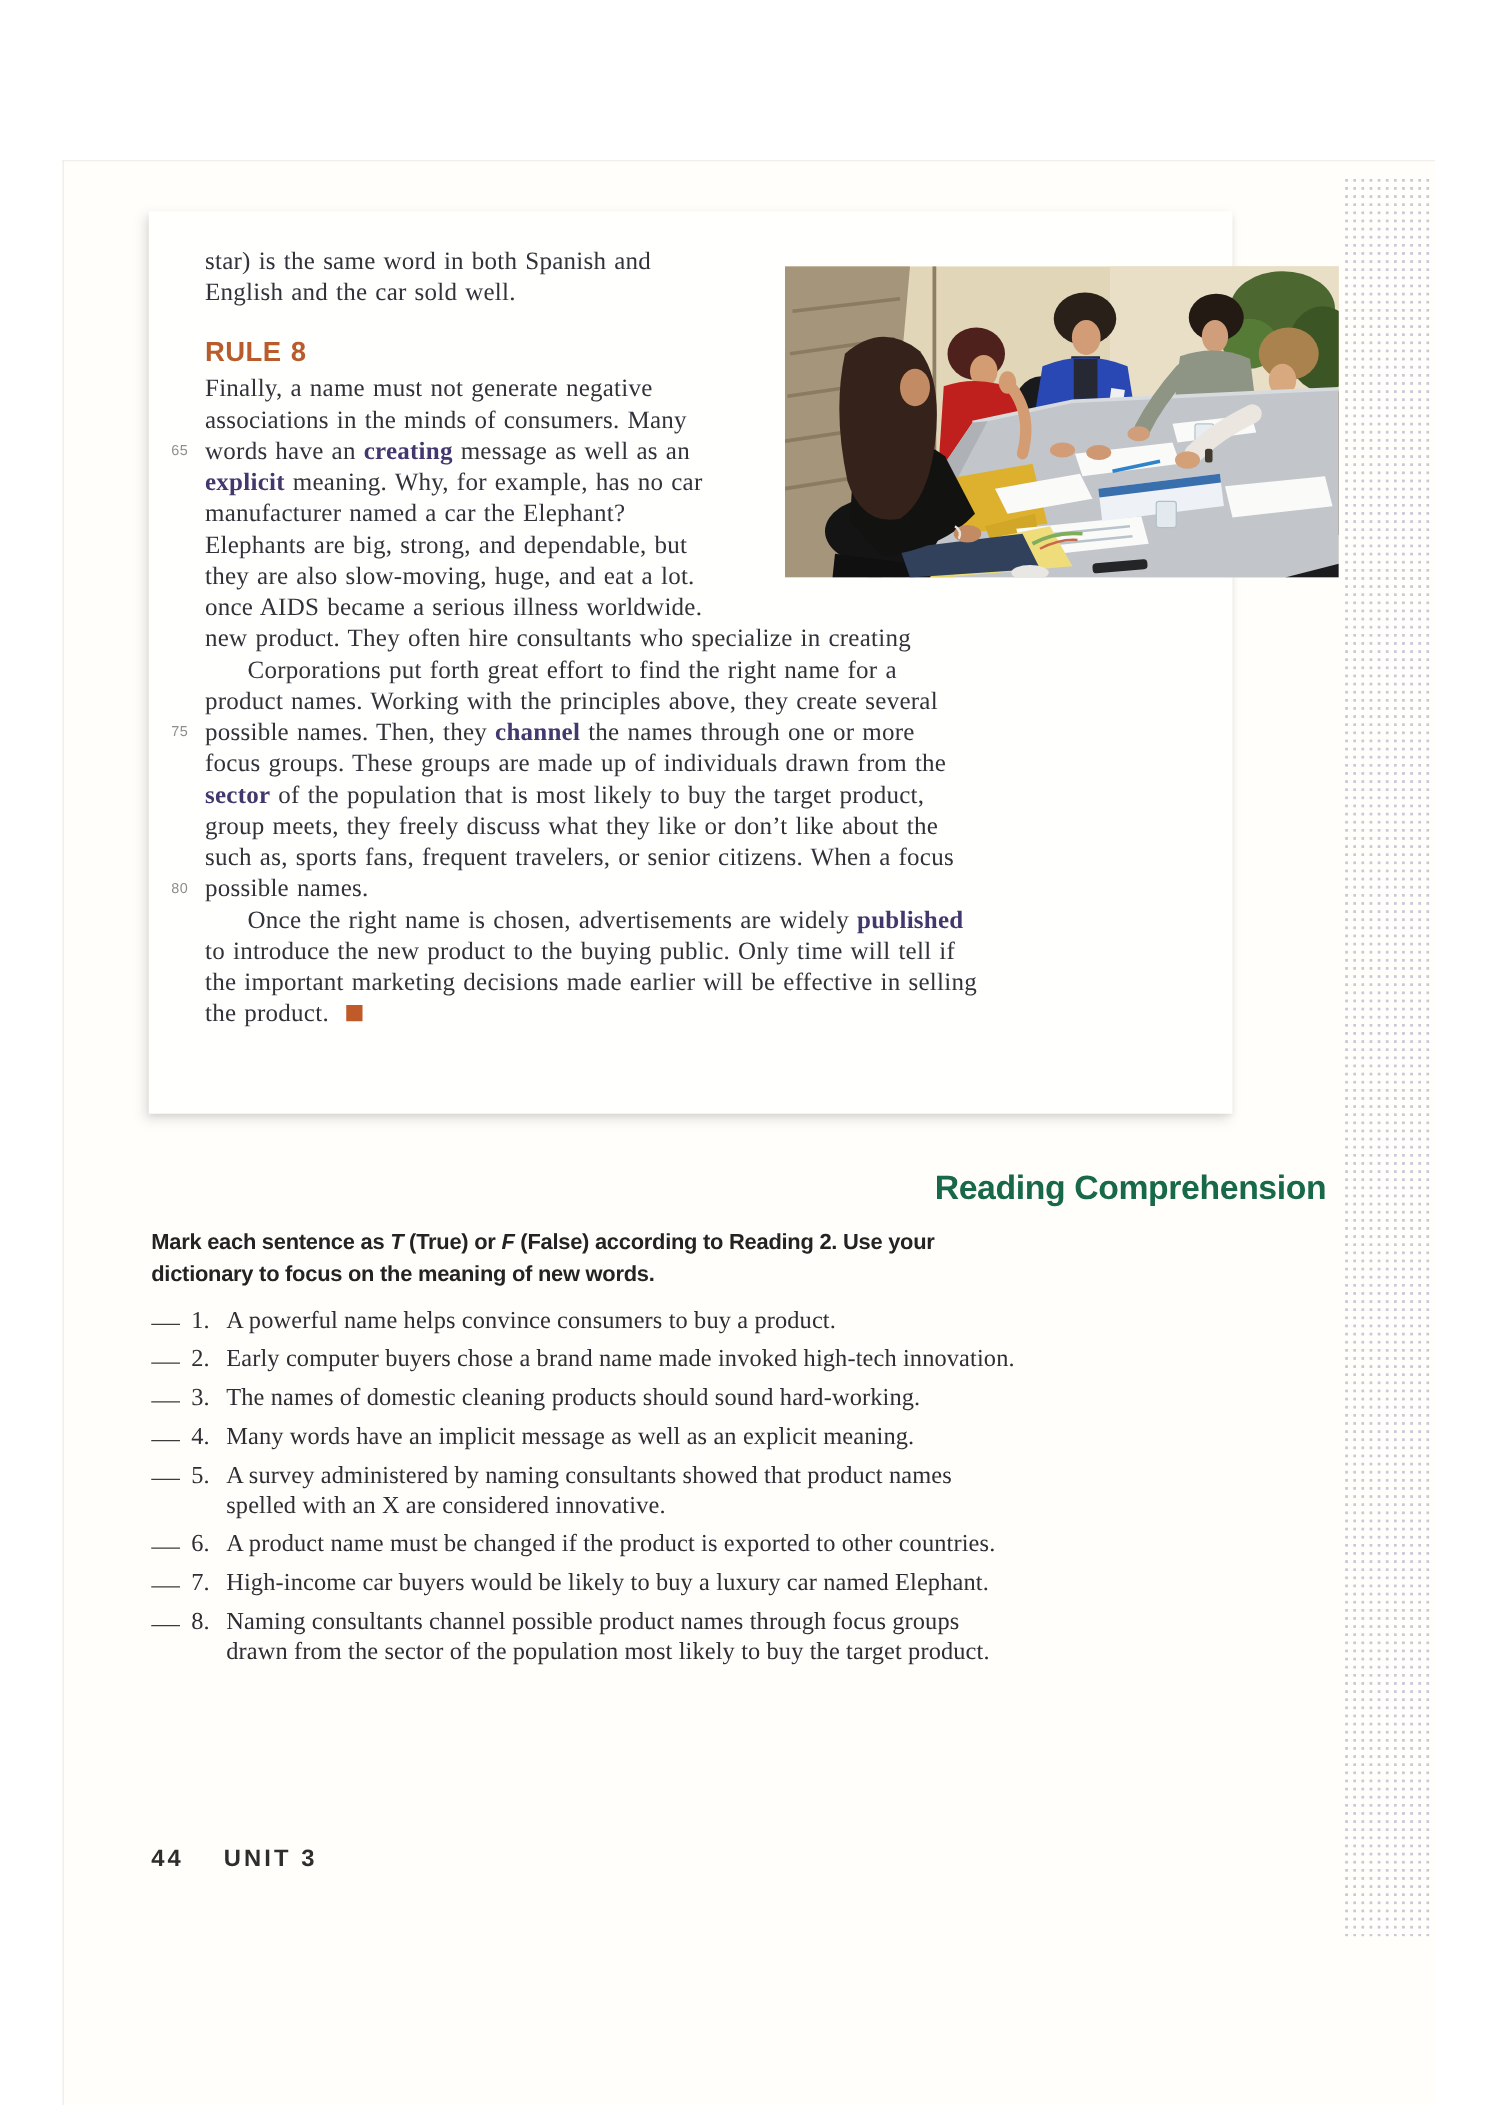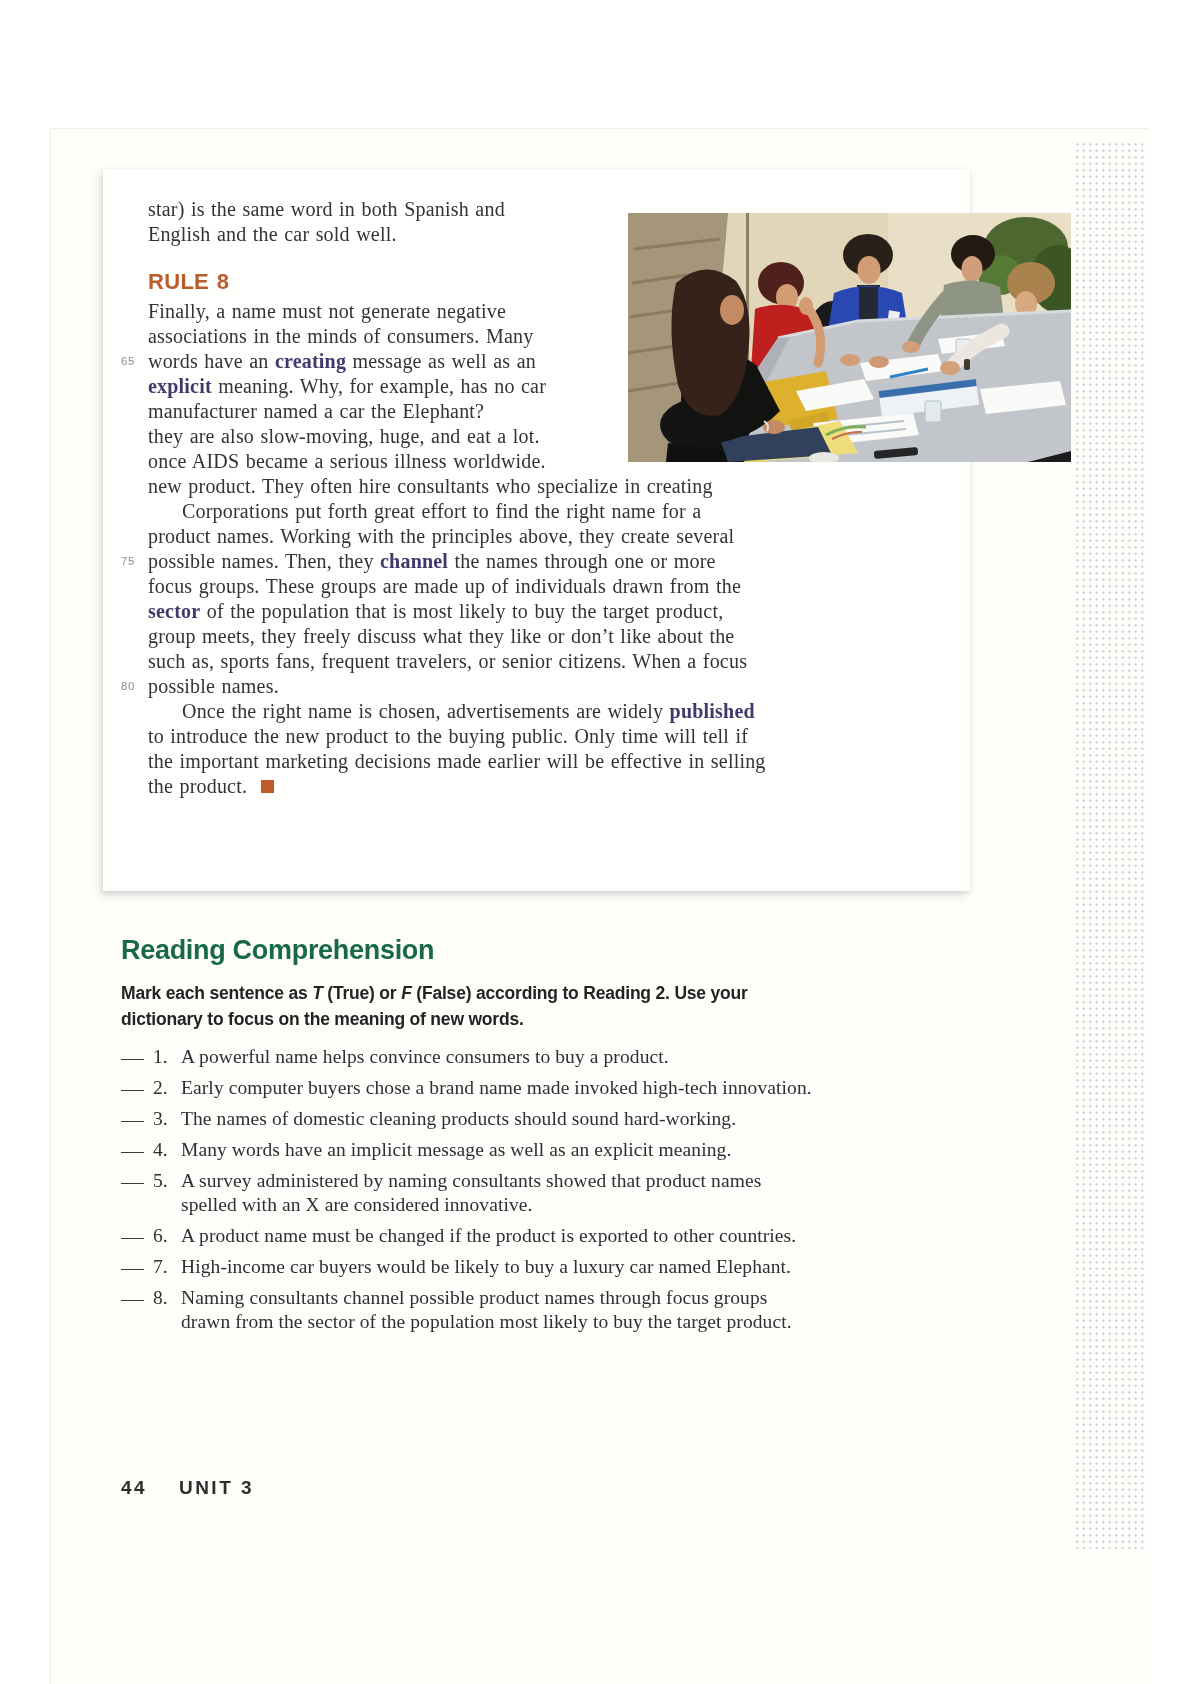--- a/index.html
+++ b/index.html
@@ -20,21 +20,21 @@
     border-left:1px solid #ecebe6;border-top:1px solid #f0efe9;
   }
   
   .dots{
     position:absolute;left:1023px;top:12px;width:72px;height:1408px;
     background-image:radial-gradient(circle,#c6c9d6 1.15px,rgba(0,0,0,0) 1.3px);
     background-size:6.5px 6.5px;
   }
   
   .card{
-    position:absolute;left:52px;top:40px;width:867px;height:722px;
+    position:absolute;left:68px;top:40px;width:867px;height:722px;
     background:#fffffe;
     box-shadow:-3px 4px 9px rgba(110,110,110,.22), 0 2px 4px rgba(130,130,130,.15);
   }
   .ptext{
     position:absolute;left:45px;top:28px;
     font-size:20px;line-height:25px;color:#32323a;
     letter-spacing:.2px;word-spacing:1.2px;white-space:nowrap;
   }
   .pline{position:relative;}
   .pline.indent{text-indent:34px;}
@@ -51,21 +51,21 @@
   .endsq{
     display:inline-block;width:13px;height:13px;
     background:var(--end-square-orange);margin-left:7px;
   }
   
   .photo{position:absolute;left:577px;top:84px;width:443px;height:249px;z-index:3;}
   
   .comp{position:absolute;left:70px;top:806px;width:940px;}
   .comp h2{
     margin:0 0 14px 0;font-family:"Liberation Sans", sans-serif;font-weight:700;
-    font-size:27px;letter-spacing:-.3px;color:var(--section-heading-green);
+    font-size:27px;letter-spacing:-.3px;color:var(--section-heading-green);text-align:right;
   }
   .instr{
     font-family:"Liberation Sans", sans-serif;font-weight:700;font-size:17.5px;
     line-height:26px;color:#232323;letter-spacing:-.2px;margin-bottom:13px;
     white-space:nowrap;
   }
   .instr em{font-style:italic;}
   .item{
     display:flex;align-items:flex-start;margin-bottom:7px;
     font-size:19.5px;line-height:24px;color:#2e2e34;letter-spacing:.1px;
@@ -92,20 +92,21 @@
   <div class="card">
     <div class="ptext">
         <div class="pline">star) is the same word in both Spanish and</div>
         <div class="pline">English and the car sold well.</div>
         <div class="rule-heading">RULE 8</div>
         <div class="pline">Finally, a name must not generate negative</div>
         <div class="pline">associations in the minds of consumers. Many</div>
         <div class="pline"><span class="lnum">65</span>words have an <strong class="vocab">creating</strong> message as well as an</div>
         <div class="pline"><strong class="vocab">explicit</strong> meaning. Why, for example, has no car</div>
         <div class="pline">manufacturer named a car the Elephant?</div>
+        <div class="pline">Elephants are big, strong, and dependable, but</div>
         <div class="pline">they are also slow-moving, huge, and eat a lot.</div>
         <div class="pline">once AIDS became a serious illness worldwide.</div>
         <div class="pline">new product. They often hire consultants who specialize in creating</div>
         <div class="pline indent">Corporations put forth great effort to find the right name for a</div>
         <div class="pline">product names. Working with the principles above, they create several</div>
         <div class="pline"><span class="lnum">75</span>possible names. Then, they <strong class="vocab">channel</strong> the names through one or more</div>
         <div class="pline">focus groups. These groups are made up of individuals drawn from the</div>
         <div class="pline"><strong class="vocab">sector</strong> of the population that is most likely to buy the target product,</div>
         <div class="pline">group meets, they freely discuss what they like or don’t like about the</div>
         <div class="pline">such as, sports fans, frequent travelers, or senior citizens. When a focus</div>

